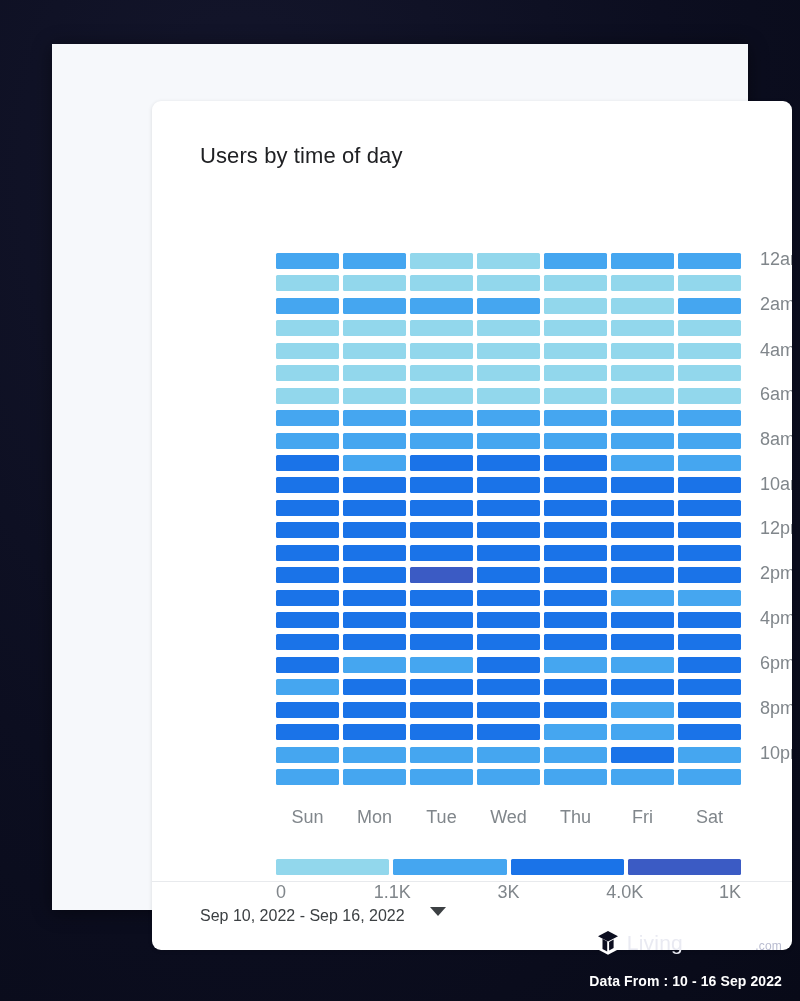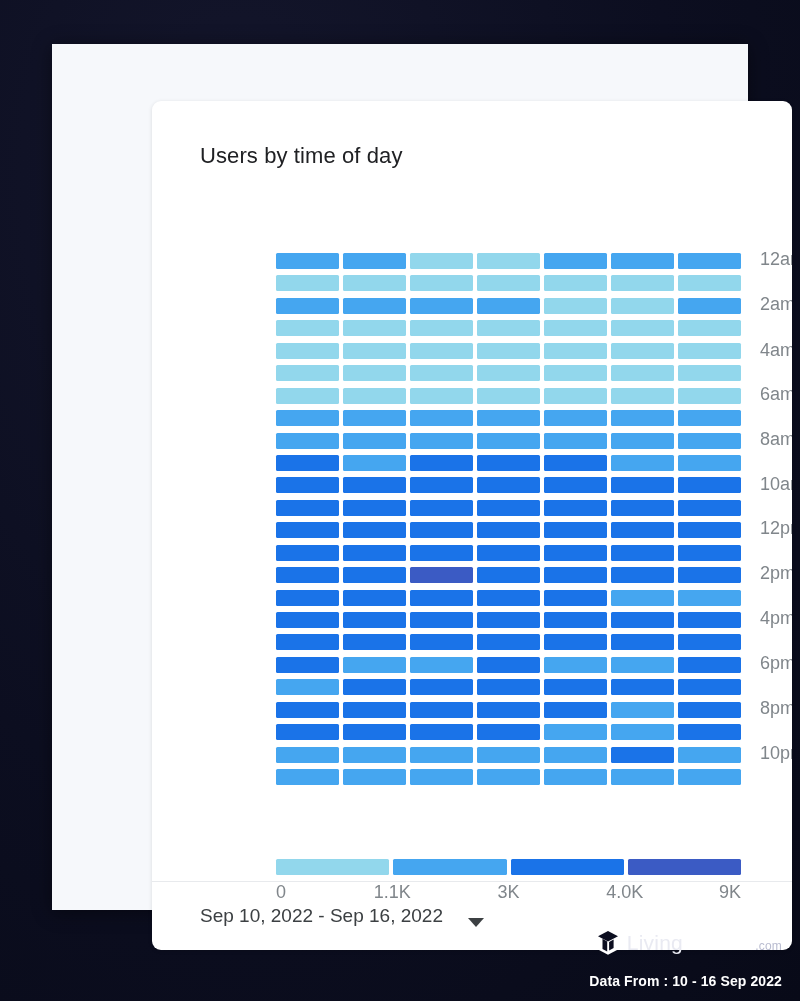--- a/index.html
+++ b/index.html
@@ -136,24 +136,24 @@
     left:0;bottom:0;
     width:100%;
     height:69px;
     border-top:1px solid #e8eaed;
     box-sizing:border-box;
     display:flex;
     align-items:center;
   }
   .date-range{
     margin-left:48px;
-    font-size:19px;
+    font-size:16px;
     color:#3c4043;
     display:flex;
-    align-items:flex-end;
+    align-items:flex-start;
     gap:25px;
     cursor:pointer;
   }
   .caret{
     width:0;height:0;
     border-left:8px solid transparent;
     border-right:8px solid transparent;
     border-top:9px solid #3c4043;
     display:inline-block;
   }
@@ -433,34 +433,43 @@
           <div class="time-label" style="top: 175.6px;">8am</div>
           <div class="time-label" style="top: 220.5px;">10am</div>
           <div class="time-label" style="top: 265.4px;">12pm</div>
           <div class="time-label" style="top: 310.3px;">2pm</div>
           <div class="time-label" style="top: 355.2px;">4pm</div>
           <div class="time-label" style="top: 400.1px;">6pm</div>
           <div class="time-label" style="top: 445px;">8pm</div>
           <div class="time-label" style="top: 489.9px;">10pm</div>
         </div>
 
+      <div class="day-axis" id="day-axis">
+          <div class="day-label">Sun</div>
+          <div class="day-label">Mon</div>
+          <div class="day-label">Tue</div>
+          <div class="day-label">Wed</div>
+          <div class="day-label">Thu</div>
+          <div class="day-label">Fri</div>
+          <div class="day-label">Sat</div>
+        </div>
 
       <div class="legend">
         <div class="legend-bars" id="legend-bars">
             <div class="legend-swatch" title="0 - 1.5K" style="background: rgb(146, 215, 236);"></div>
             <div class="legend-swatch" title="1.5K - 3K" style="background: rgb(69, 166, 240);"></div>
             <div class="legend-swatch" title="3K - 4.5K" style="background: rgb(26, 115, 232);"></div>
             <div class="legend-swatch" title="4.5K - 6K" style="background: rgb(59, 91, 196);"></div>
           </div>
         <div class="legend-ticks" id="legend-ticks">
             <div class="legend-tick" style="left: 0%; transform: translateX(0px);">0</div>
             <div class="legend-tick" style="left: 25%;">1.1K</div>
             <div class="legend-tick" style="left: 50%;">3K</div>
             <div class="legend-tick" style="left: 75%;">4.0K</div>
-            <div class="legend-tick" style="left: 100%; transform: translateX(-100%);">9K</div>
+            <div class="legend-tick" style="left: 100%; transform: translateX(-100%);">1K</div>
           </div>
       </div>
 
     </div>
 
     <div class="card-footer">
       <div class="date-range">
         <span>Sep 10, 2022 - Sep 16, 2022</span>
         <span class="caret"></span>
       </div>

